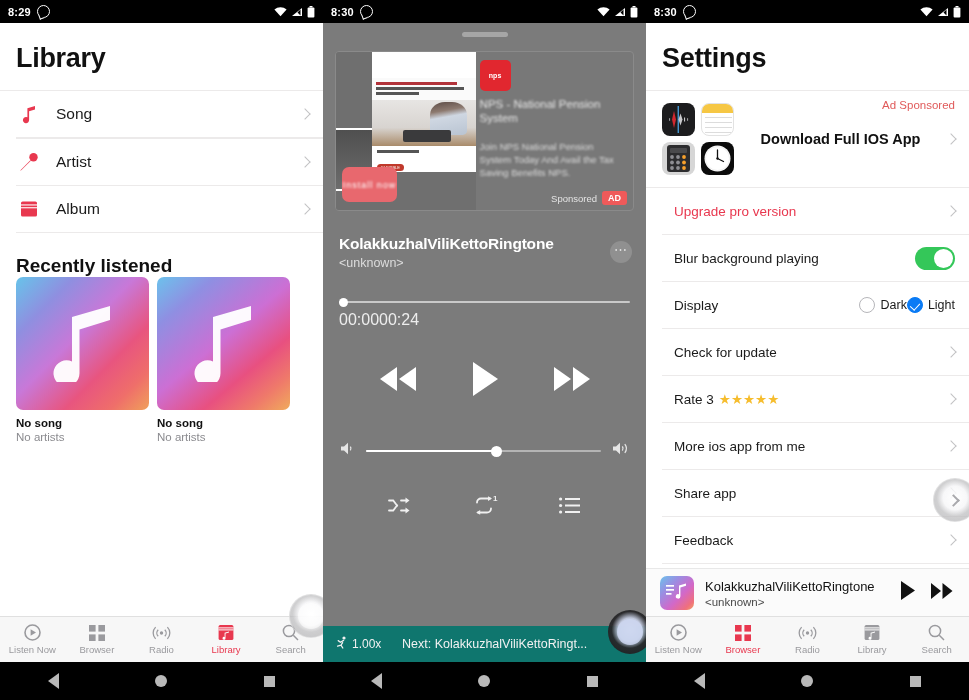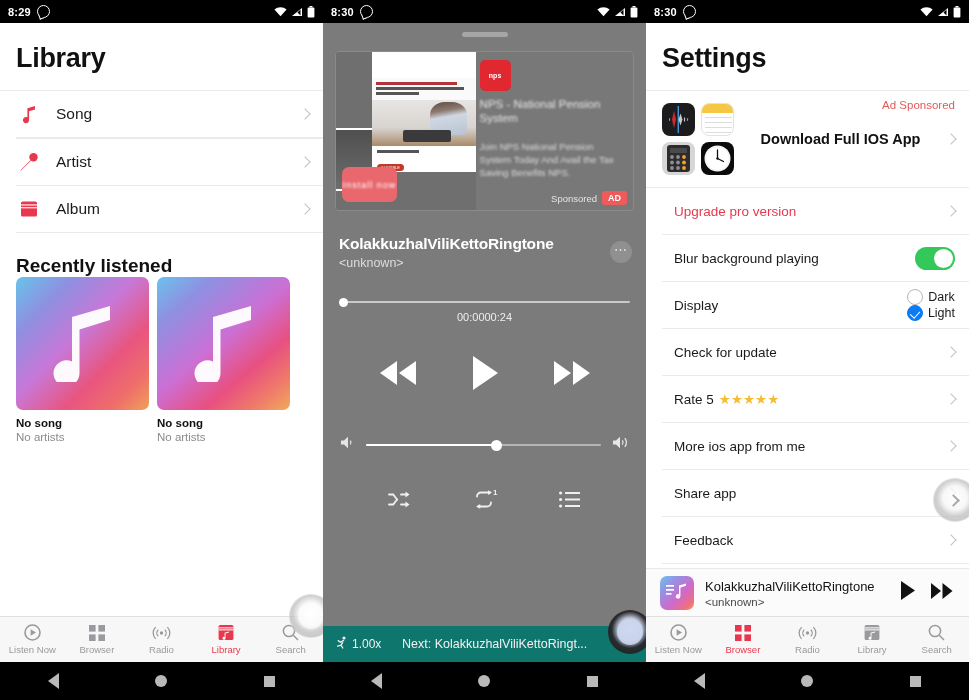--- a/index.html
+++ b/index.html
@@ -88,21 +88,21 @@
 
   .trk{ padding:24px 16px 0 16px; position:relative; }
   .trk-t{ font-size:15.5px; color:#fff; font-weight:bold; letter-spacing:-.2px; }
   .trk-s{ font-size:12.5px; color:#dcdcdc; margin-top:3px; }
   .trk-more{ position:absolute; right:14px; top:30px; width:22px;height:22px;border-radius:50%;
     background:rgba(255,255,255,.16); display:flex;align-items:center;justify-content:center;
     color:#f2f2f2; font-size:13px; letter-spacing:1px; line-height:0; padding-bottom:5px;}
   .seek{ margin:26px 16px 0 16px; position:relative; height:12px; }
   .seek-bar{ position:absolute; left:0;right:0;top:5px;height:2px;background:#c9c9c9;border-radius:2px;}
   .seek-knob{ position:absolute; left:0; top:1.5px; width:9px;height:9px;border-radius:50%;background:#fff;}
-  .times{ display:flex; justify-content:center; margin:3px 16px 0 16px; color:#ededed; font-size:11px;}
+  .times{ display:flex; justify-content:flex-start; margin:3px 16px 0 16px; color:#ededed; font-size:16px;}
   .ctrls{ display:flex; align-items:center; justify-content:center; gap:50px; margin-top:32px; }
   .vol{ display:flex; align-items:center; gap:10px; margin:40px 16px 0 16px; }
   .vol-track{ flex:1; position:relative; height:10px; }
   .vol-fill{ position:absolute; left:0; top:4px; height:2.5px; background:#fff; width:56%; border-radius:2px;}
   .vol-rest{ position:absolute; left:0; right:0; top:4px; height:2.5px; background:#b4b4b4; border-radius:2px;}
   .vol-knob{ position:absolute; left:53%; top:0; width:11px;height:11px;border-radius:50%;background:#fff;}
   .modes{ display:flex; align-items:center; justify-content:space-around; margin:36px 34px 0 34px; }
   .nextbar{ position:absolute; left:0; right:0; bottom:38px; height:36px; background:#0f766e;
     display:flex; align-items:center; padding:0 12px; }
   .speed{ display:flex; align-items:center; gap:4px; color:#f0f0f0; font-size:12px; }
@@ -116,21 +116,21 @@
   .ai-voice{ background:#1c1c1e; }
   .ai-notes{ background:#fff; border:1px solid #e2e2e2; }
   .ai-calc{ background:#d6d6d6; }
   .ai-clock{ background:#0b0b0b; }
   .ad-dl{ flex:1; text-align:center; font-size:14.5px; font-weight:bold; color:#111; margin:0 8px; }
   .srow{ display:flex; align-items:center; height:46px; padding:0 14px 0 16px; position:relative; }
   .srow-l{ font-size:13.5px; color:#1a1a1a; flex:1; display:flex; align-items:center; gap:2px;margin-left:12px;}
   .srow-l.red{ color:#e8384f; }
   .toggle{ width:40px;height:23px;border-radius:12px;background:#34c759;position:relative;flex:none;}
   .toggle:after{content:"";position:absolute;right:2px;top:2px;width:19px;height:19px;border-radius:50%;background:#fff;}
-  .radios{ display:flex; align-items:center; gap:0;flex-direction:column; }
+  .radios{ display:flex; align-items:center; gap:0; }
   .radio{ display:flex; align-items:center; gap:5px; font-size:12.5px; color:#1a1a1a;}
   .rc{ width:16px;height:16px;border-radius:50%;border:1.6px solid #b6b6ba; flex:none;}
   .rc.on{ background:#0a7bf5; border-color:#0a7bf5; position:relative; }
   .rc.on:after{content:"";position:absolute;left:4px;top:3px;width:5px;height:8px;border-right:1.8px solid #fff;border-bottom:1.8px solid #fff;transform:rotate(42deg);}
   .stars{ color:#f6bd2e; font-size:13.5px; letter-spacing:0px; margin-left:3px;}
   .mini{ position:absolute; left:0; right:0; bottom:84px; height:48px; background:#fbfbfb;
     border-top:1px solid #e8e8e8; display:flex; align-items:center; padding:0 10px 0 14px; }
   .mini-art{ width:34px;height:34px;border-radius:7px;flex:none;position:relative;overflow:hidden;
     background:linear-gradient(135deg,#6cc2ec 0%,#9a8ee2 30%,#d268c9 60%,#ef6f7e 85%,#f2a262 100%);}
   .mini-txt{ flex:1; margin-left:11px; overflow:hidden;}
@@ -583,21 +583,21 @@
     <div class="row-divider"></div>
 
     <div class="srow">
       <span class="srow-l">Check for update</span>
       <span class="chev"></span>
     </div>
     <div class="row-divider"></div>
 
     <div class="srow">
       <span class="srow-l">
-        <span>Rate 5</span>
+        <span>Rate 3</span>
         <span class="stars">★★★★★</span>
       </span>
       <span class="chev"></span>
     </div>
     <div class="row-divider"></div>
 
     <div class="srow">
       <span class="srow-l">More ios app from me</span>
       <span class="chev"></span>
     </div>

